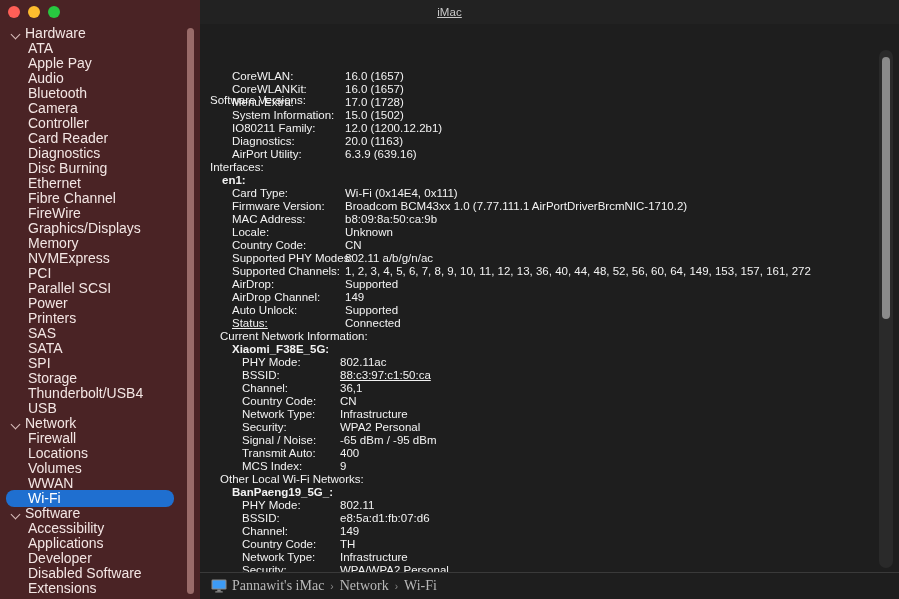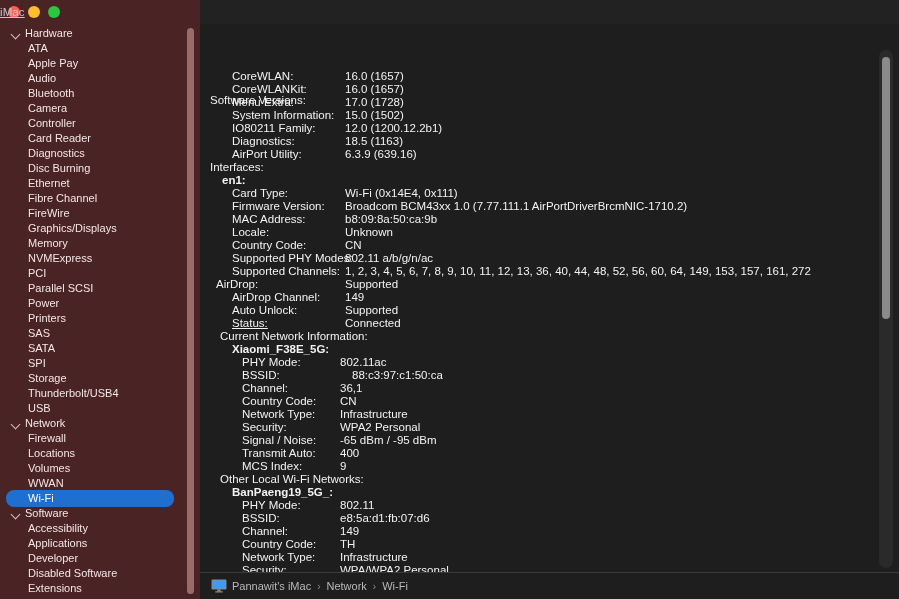--- a/index.html
+++ b/index.html
@@ -37,20 +37,21 @@
     gap: 8px;
   }
   .traffic {
     width: 12px; height: 12px;
     border-radius: 50%;
     display: block;
   }
   #window-title {
     position: absolute;
     left: 0; right: 0;
+    text-align: center;
     font-size: 11.5px;
     color: #c8c8c8;
     pointer-events: none;
     letter-spacing: .1px;
     text-decoration: underline;
   }
 
   
   #body {
     flex: 1 1 auto;
@@ -63,21 +64,21 @@
     position: relative;
     width: 200px;
     flex: 0 0 200px;
     background: #4a2325;
     overflow: hidden;
     padding-top: 2px;
   }
   .side-row {
     height: 15px;
     line-height: 15px;
-    font-size: 11px;
+    font-size: 14px;
     color: #f3e6e4;
     white-space: nowrap;
     display: flex;
     align-items: center;
     position: relative;
   }
   .side-row.group { padding-left: 10px; }
   .side-row.leaf  { padding-left: 28px; }
   .chev {
     width: 11px; height: 11px;
@@ -171,22 +172,23 @@
     height: 27px;
     background: #1e1e1e;
     border-top: 1px solid #3a3a3a;
     display: flex;
     align-items: center;
     padding-left: 11px;
     gap: 5px;
   }
   #imac-icon { width: 16px; height: 14px; display: block; }
   .crumb {
-    font-size: 11px;
+    font-size: 14px;
     color: #b8b8b8;
+    font-family: Liberation Serif, serif;
   }
   .crumb-sep {
     font-size: 10px;
     color: #8a8a8a;
     padding: 0 1px;
   }
 </style>
 </head>
 <body>
 
@@ -347,21 +349,21 @@
             <div class="line ">
               <span class="lbl" style="left: 22px;">System Information:</span>
               <span class="val" style="left: 135px;">15.0 (1502)</span>
             </div>
             <div class="line ">
               <span class="lbl" style="left: 22px;">IO80211 Family:</span>
               <span class="val" style="left: 135px;">12.0 (1200.12.2b1)</span>
             </div>
             <div class="line ">
               <span class="lbl" style="left: 22px;">Diagnostics:</span>
-              <span class="val" style="left: 135px;">18.5 (1163)</span>
+              <span class="val" style="left: 135px;">20.0 (1163)</span>
             </div>
             <div class="line ">
               <span class="lbl" style="left: 22px;">AirPort Utility:</span>
               <span class="val" style="left: 135px;">6.3.9 (639.16)</span>
             </div>
             <div class="line ">
               <span class="lbl" style="left: 0px;">Interfaces:</span>
             </div>
             <div class="line ">
               <span class="lbl bold" style="left: 12px;">en1:</span>
@@ -388,21 +390,21 @@
             </div>
             <div class="line ">
               <span class="lbl" style="left: 22px;">Supported PHY Modes:</span>
               <span class="val" style="left: 135px;">802.11 a/b/g/n/ac</span>
             </div>
             <div class="line ">
               <span class="lbl" style="left: 22px;">Supported Channels:</span>
               <span class="val" style="left: 135px;">1, 2, 3, 4, 5, 6, 7, 8, 9, 10, 11, 12, 13, 36, 40, 44, 48, 52, 56, 60, 64, 149, 153, 157, 161, 272</span>
             </div>
             <div class="line ">
-              <span class="lbl" style="left: 6px;">AirDrop:</span>
+              <span class="lbl" style="left: 22px;">AirDrop:</span>
               <span class="val" style="left: 135px;">Supported</span>
             </div>
             <div class="line ">
               <span class="lbl" style="left: 22px;">AirDrop Channel:</span>
               <span class="val" style="left: 135px;">149</span>
             </div>
             <div class="line ">
               <span class="lbl" style="left: 22px;">Auto Unlock:</span>
               <span class="val" style="left: 135px;">Supported</span>
             </div>
@@ -415,21 +417,21 @@
             </div>
             <div class="line ">
               <span class="lbl bold" style="left: 22px;">Xiaomi_F38E_5G:</span>
             </div>
             <div class="line ">
               <span class="lbl" style="left: 32px;">PHY Mode:</span>
               <span class="val" style="left: 130px;">802.11ac</span>
             </div>
             <div class="line ">
               <span class="lbl" style="left: 32px;">BSSID:</span>
-              <span class="val" style="left: 142px;">88:c3:97:c1:50:ca</span>
+              <span class="val" style="left: 130px; text-decoration: underline;">88:c3:97:c1:50:ca</span>
             </div>
             <div class="line ">
               <span class="lbl" style="left: 32px;">Channel:</span>
               <span class="val" style="left: 130px;">36,1</span>
             </div>
             <div class="line ">
               <span class="lbl" style="left: 32px;">Country Code:</span>
               <span class="val" style="left: 130px;">CN</span>
             </div>
             <div class="line ">

